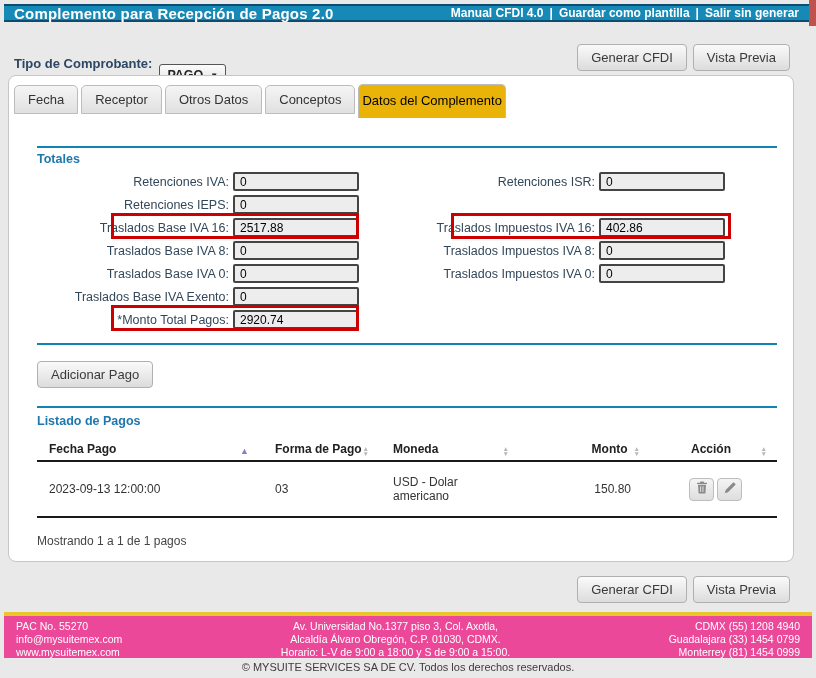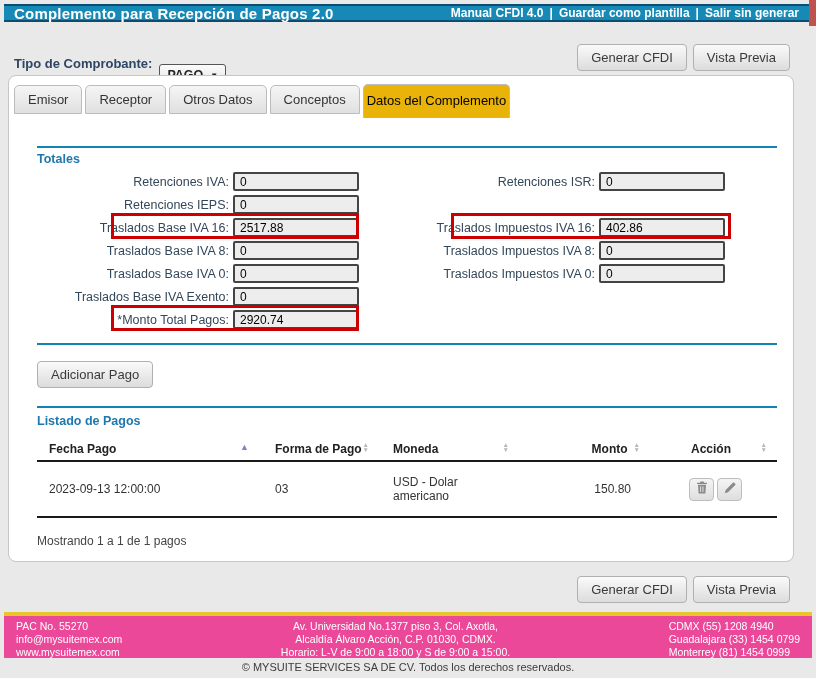--- a/index.html
+++ b/index.html
@@ -82,21 +82,21 @@
 
   
   .adicionar { margin-top:16px; }
 
   
   .lheading { margin:6px 0 10px; }
   .thead, .trow { display:grid; grid-template-columns:230px 110px 140px 129px 1fr; align-items:center; }
   .thead { height:24px; border-bottom:2px solid #1a1a1a; }
   .th {
     font-size:12px; font-weight:bold; color:#222;
-    display:flex; justify-content:space-between; align-items:flex-start;
+    display:flex; justify-content:space-between; align-items:flex-end;
     padding:0 8px; cursor:pointer;
   }
   .th-fecha { padding:0 18px 0 12px; }
   .th-moneda { padding-left:16px; }
   .th-monto { justify-content:flex-end; gap:6px; padding-right:6px; }
   .th-accion { padding-left:45px; padding-right:10px; }
   .sort-asc { color:#8080d0; font-size:9px; }
   .sort-both { display:inline-flex; flex-direction:column; font-size:6.5px; line-height:5px; color:#b8b8b8; }
   .trow { height:56px; border-bottom:2px solid #1a1a1a; }
   .td { font-size:12px; color:#333; padding:0 8px; }
@@ -114,21 +114,21 @@
 
   
   .footer-yellow { position:absolute; left:4px; right:4px; top:612px; height:4px; background:#e8c62a; }
   .footer-band {
     position:absolute; left:4px; right:4px; top:616px; height:42px;
     background:#ec4899; color:#fff;
     display:flex; justify-content:space-between;
     padding:4px 12px; font-size:10.5px; line-height:13px;
   }
   .fcol.center { text-align:center; }
-  .fcol.right { }
+  .fcol.right { text-align:right; }
   .copyright { position:absolute; top:661px; left:0; width:100%; text-align:center; font-size:11px; color:#3c3c3c; }
 </style>
 </head>
 <body>
 
 <div class="red-strip"></div>
 
 <header class="topbar">
   <div class="topbar-title">Complemento para Recepción de Pagos  2.0</div>
   <nav class="topbar-links">
@@ -148,21 +148,21 @@
   </div>
 </div>
 
 <div class="top-buttons">
   <button class="btn">Generar CFDI</button>
   <button class="btn">Vista Previa</button>
 </div>
 
 <div class="panel">
   <div class="tabs">
-    <div class="tab">Emisor</div>
+    <div class="tab">Fecha</div>
     <div class="tab">Receptor</div>
     <div class="tab">Otros Datos</div>
     <div class="tab">Conceptos</div>
     <div class="tab active">Datos del Complemento</div>
   </div>
 
   <div class="content">
     <div class="hr-blue hr-1"></div>
     <h3 class="section-heading">Totales</h3>
 
@@ -286,21 +286,21 @@
 <div class="footer-yellow"></div>
 
 <footer class="footer-band">
   <div class="fcol left">
     <div>PAC No. 55270</div>
     <div>info@mysuitemex.com</div>
     <div>www.mysuitemex.com</div>
   </div>
   <div class="fcol center">
     <div>Av. Universidad No.1377 piso 3, Col. Axotla,</div>
-    <div>Alcaldía Álvaro Acción, C.P. 01030, CDMX.</div>
+    <div>Alcaldía Álvaro Obregón, C.P. 01030, CDMX.</div>
     <div>Horario: L-V de 9:00 a 18:00 y S de 9:00 a 15:00.</div>
   </div>
   <div class="fcol right">
     <div>CDMX (55) 1208 4940</div>
     <div>Guadalajara (33) 1454 0799</div>
     <div>Monterrey (81) 1454 0999</div>
   </div>
 </footer>
 
 <div class="copyright">© MYSUITE SERVICES SA DE CV. Todos los derechos reservados.</div>

